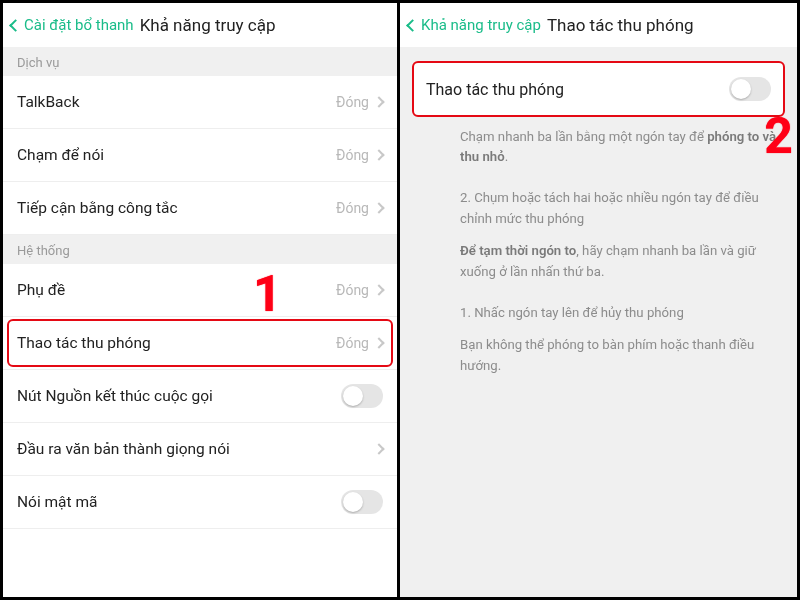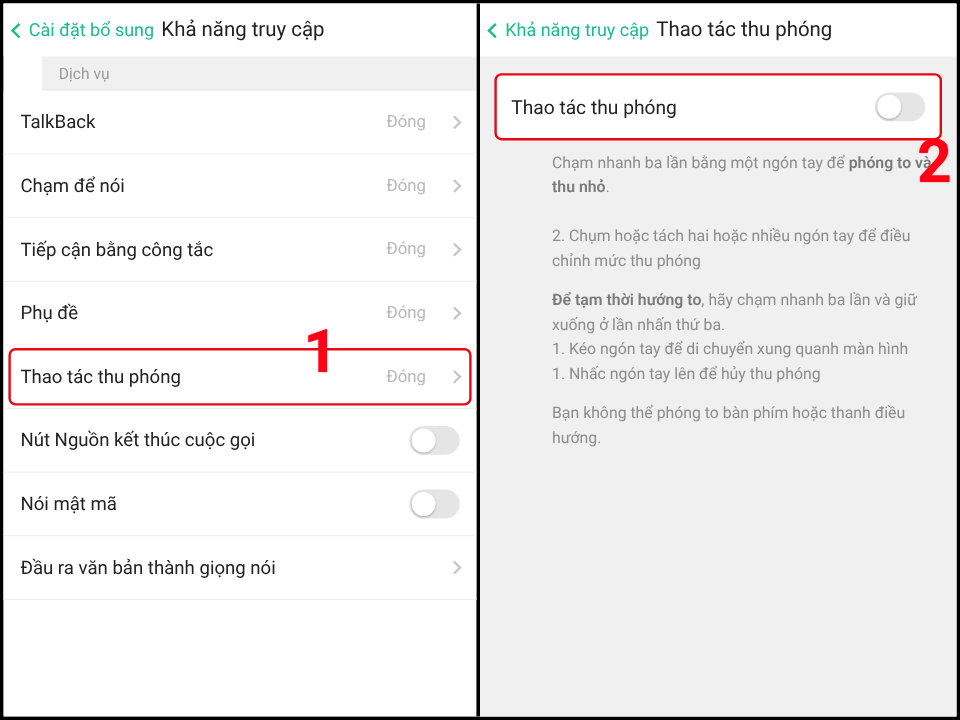--- a/index.html
+++ b/index.html
@@ -51,40 +51,39 @@
   .title {
     color: #222;
     font-size: 17px;
     margin-left: 6px;
   }
   .section-header {
     background: #f0f0f0;
     color: #9a9a9a;
     font-size: 13px;
     padding: 8px 14px 6px;
-    margin-left: 32px;
   }
   .row {
     display: flex;
     align-items: center;
     justify-content: space-between;
     padding: 4px 14px;
     height: 53px;
     background: #fff;
     border-bottom: 1px solid #eee;
     cursor: pointer;
   }
   .row-label {
     color: #222;
     font-size: 15.5px;
   }
   .row-right {
     display: flex;
     align-items: center;
-    gap: 20px;
+    gap: 6px;
   }
   .row-status {
     color: #b8b8b8;
     font-size: 14px;
   }
   .chev-r {
     width: 8px; height: 8px;
     border-right: 2px solid #c8c8c8;
     border-top: 2px solid #c8c8c8;
     transform: rotate(45deg);
@@ -155,21 +154,21 @@
 </style>
 </head>
 <body>
 
 <div class="container">
 
   <div class="pane pane-left">
     <div class="header">
       <div class="back">
         <span class="chev"></span>
-        <span>Cài đặt bổ sung</span>
+        <span>Cài đặt bổ thanh</span>
       </div>
       <div class="title">Khả năng truy cập</div>
     </div>
 
     <div class="section-header">Dịch vụ</div>
 
     <div class="row">
       <span class="row-label">TalkBack</span>
       <span class="row-right">
         <span class="row-status">Đóng</span>
@@ -184,20 +183,21 @@
       </span>
     </div>
     <div class="row">
       <span class="row-label">Tiếp cận bằng công tắc</span>
       <span class="row-right">
         <span class="row-status">Đóng</span>
         <span class="chev-r"></span>
       </span>
     </div>
 
+    <div class="section-header">Hệ thống</div>
 
     <div class="row">
       <span class="row-label">Phụ đề</span>
       <span class="row-right">
         <span class="row-status">Đóng</span>
         <span class="chev-r"></span>
       </span>
     </div>
     <div class="row highlight-row">
       <span class="row-label">Thao tác thu phóng</span>
@@ -208,31 +208,31 @@
     </div>
     <div class="row">
       <span class="row-label">Nút Nguồn kết thúc cuộc gọi</span>
       <span class="row-right">
         <span class="toggle">
             <span class="toggle-knob"></span>
           </span>
       </span>
     </div>
     <div class="row">
+      <span class="row-label">Đầu ra văn bản thành giọng nói</span>
+      <span class="row-right">
+        <span class="chev-r"></span>
+      </span>
+    </div>
+    <div class="row">
       <span class="row-label">Nói mật mã</span>
       <span class="row-right">
         <span class="toggle">
             <span class="toggle-knob"></span>
           </span>
-      </span>
-    </div>
-    <div class="row">
-      <span class="row-label">Đầu ra văn bản thành giọng nói</span>
-      <span class="row-right">
-        <span class="chev-r"></span>
       </span>
     </div>
 
     <div class="big-num num1">1</div>
   </div>
 
   <div class="pane">
     <div class="header">
       <div class="back">
         <span class="chev"></span>
@@ -249,22 +249,22 @@
           </span>
       </div>
 
       <div class="desc">
         <p>
           <span>Chạm nhanh ba lần bằng một ngón tay để </span><b>phóng to và thu nhỏ</b><span>.</span><br>
           <br>
           <span>2. Chụm hoặc tách hai hoặc nhiều ngón tay để điều chỉnh mức thu phóng</span>
         </p>
         <p>
-          <b>Để tạm thời hướng to</b><span>, hãy chạm nhanh ba lần và giữ xuống ở lần nhấn thứ ba.</span><br>
-          <span>1. Kéo ngón tay để di chuyển xung quanh màn hình</span><br>
+          <b>Để tạm thời ngón to</b><span>, hãy chạm nhanh ba lần và giữ xuống ở lần nhấn thứ ba.</span><br>
+          <br>
           <span>1. Nhấc ngón tay lên để hủy thu phóng</span>
         </p>
         <p>Bạn không thể phóng to bàn phím hoặc thanh điều hướng.</p>
       </div>
     </div>
 
     <div class="big-num num2">2</div>
   </div>
 </div>
 

